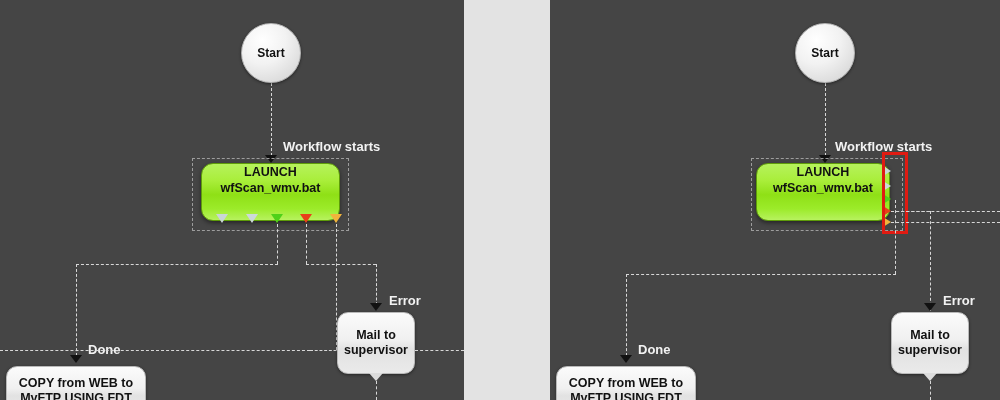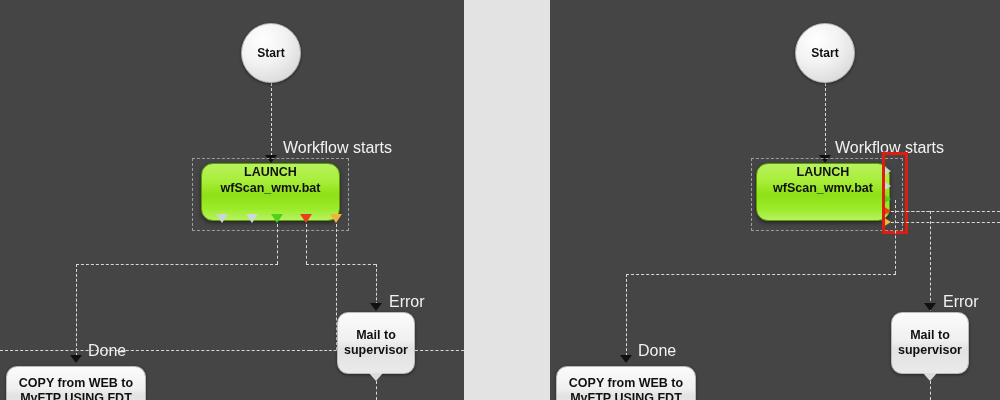--- a/index.html
+++ b/index.html
@@ -41,21 +41,21 @@
     display:flex;align-items:flex-start;justify-content:center;
     text-align:center;color:#111;font-weight:bold;font-size:12.5px;line-height:16px;
   }
 
   .sel-box{position:absolute;border:1px dashed #9d9d9d;box-sizing:border-box;}
 
   
   .h-line{position:absolute;height:0;border-top:1px dashed #d8d8d8;}
   .v-line{position:absolute;width:0;border-left:1px dashed #d8d8d8;}
 
-  .edge-label{position:absolute;color:#f2f2f2;font-size:16px;white-space:nowrap;}
+  .edge-label{position:absolute;color:#f2f2f2;font-size:13px;white-space:nowrap;font-weight:bold;}
 
   
   .arrow-down{position:absolute;width:0;height:0;
     border-left:6px solid transparent;border-right:6px solid transparent;
     border-top:8px solid #111;}
 
   
   .port{position:absolute;width:0;height:0;
     border-left:6px solid transparent;border-right:6px solid transparent;
     border-top:9px solid #aaa;}

